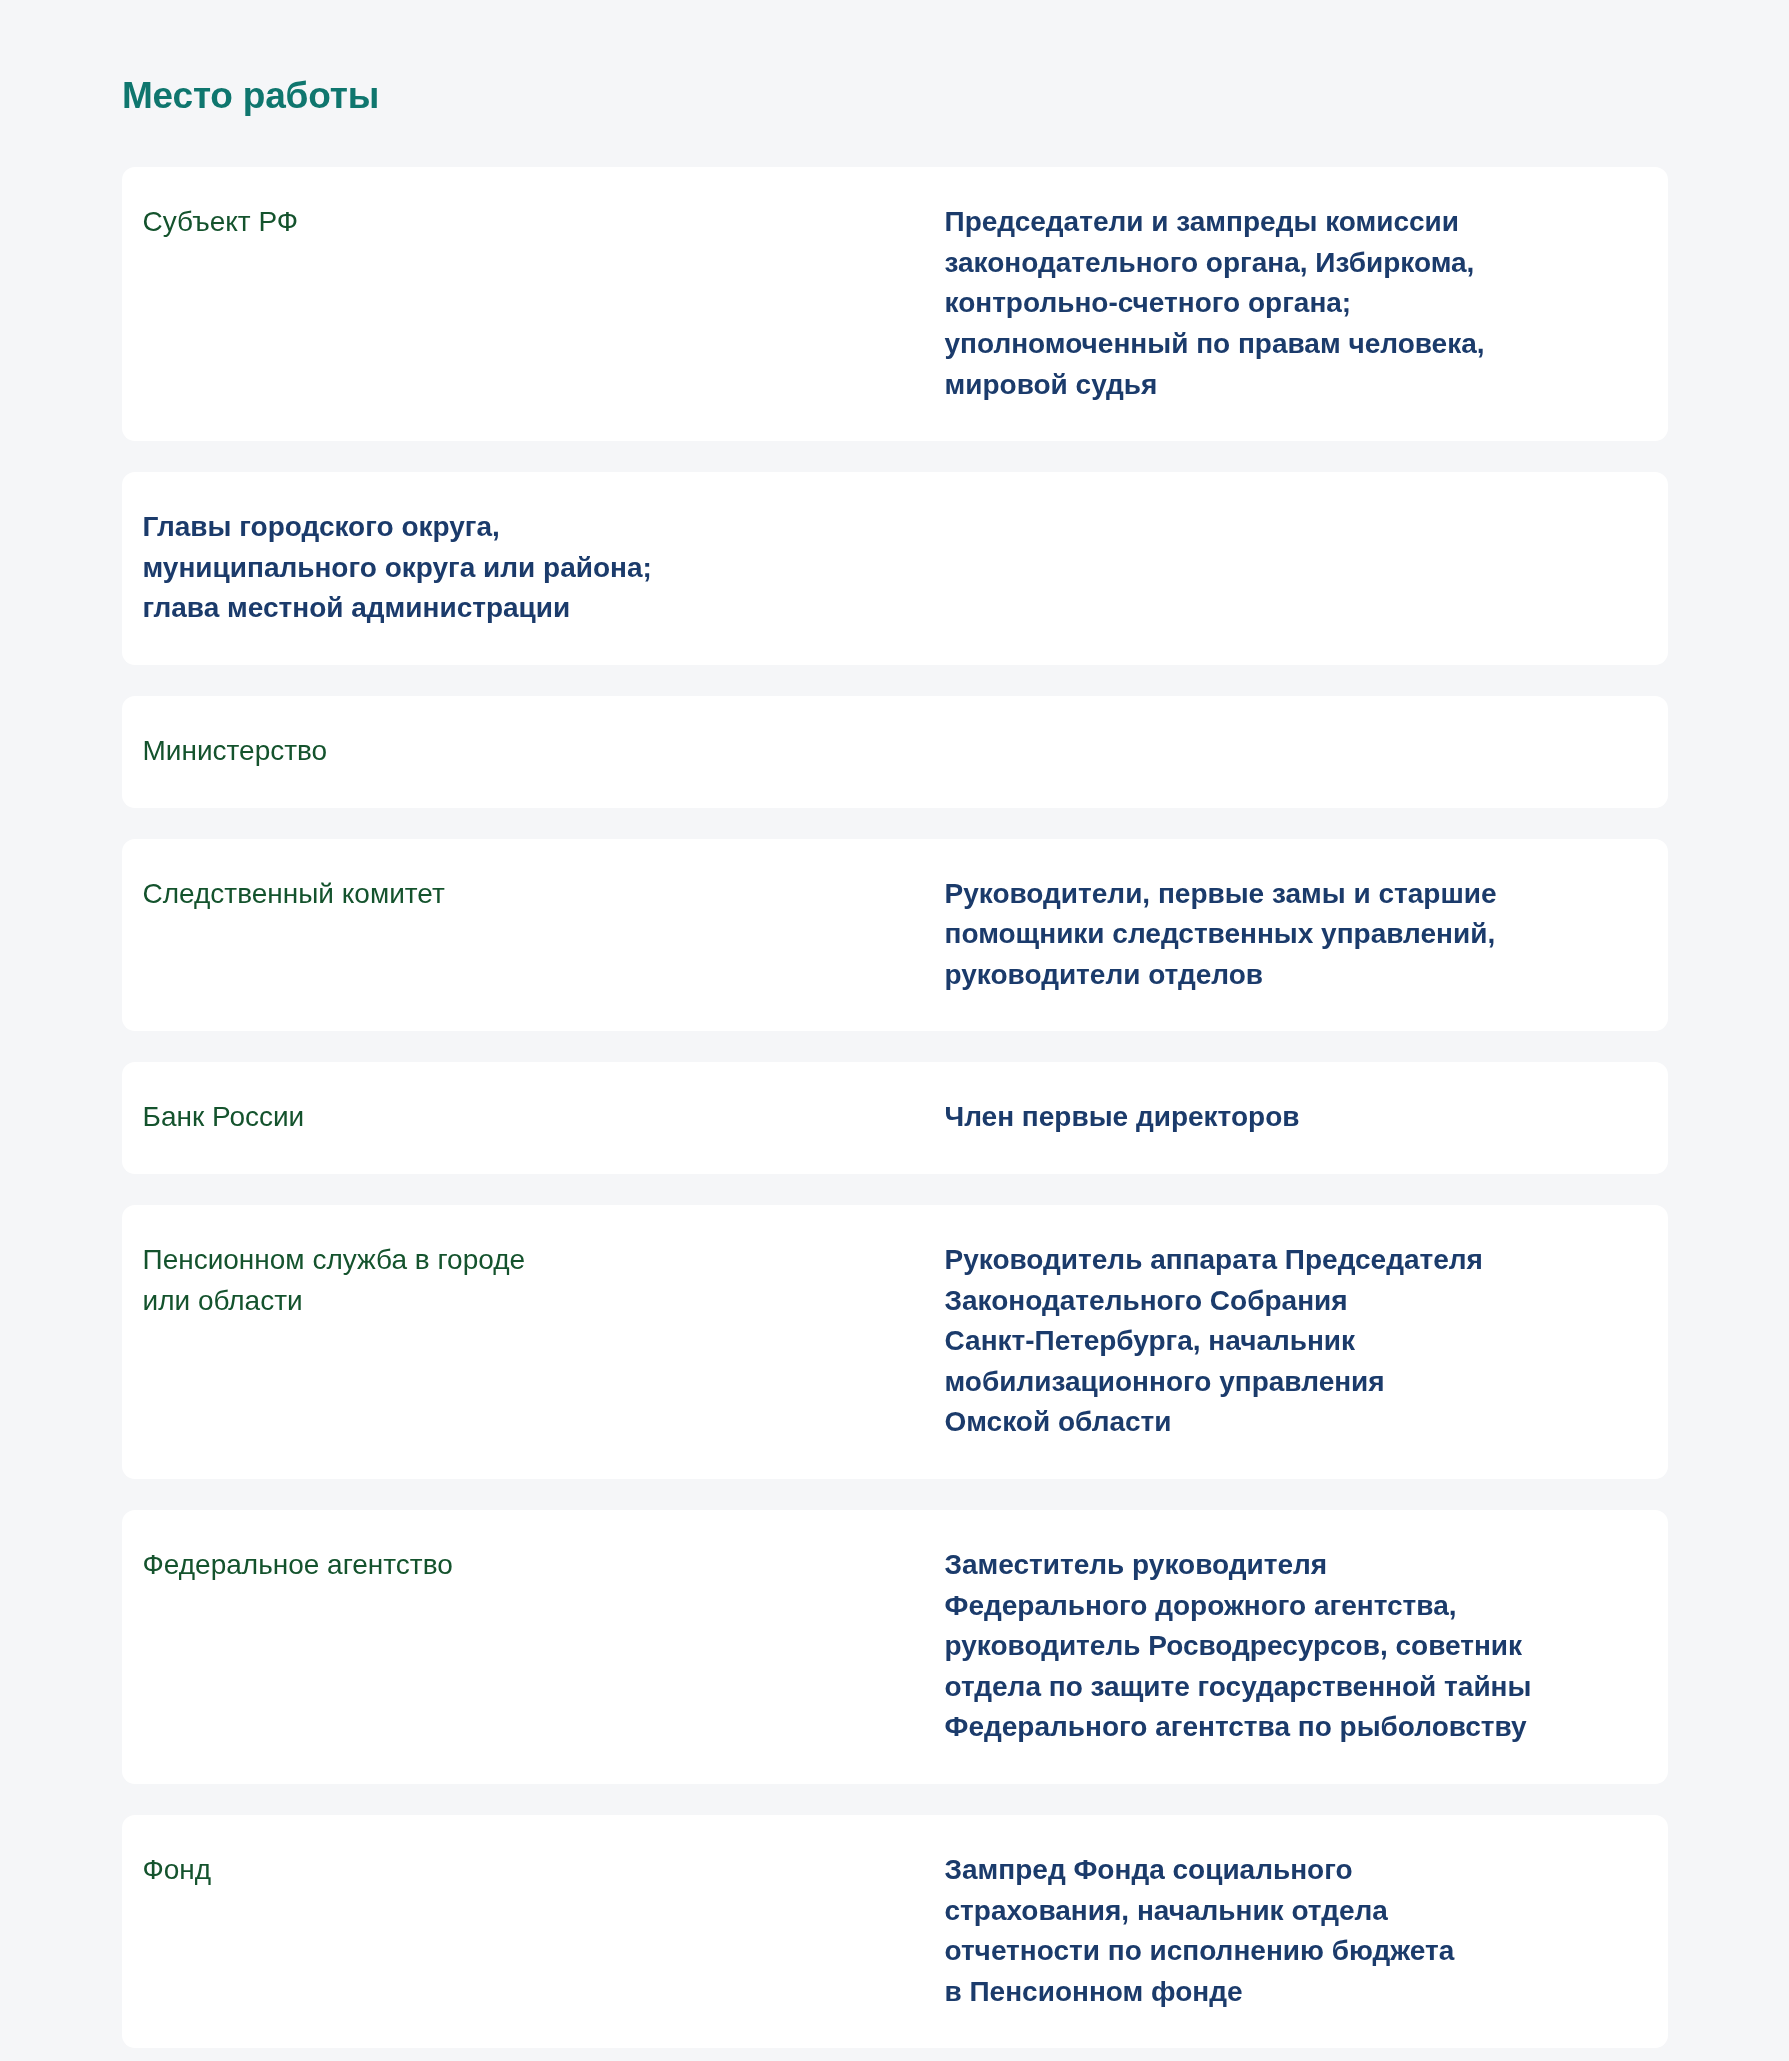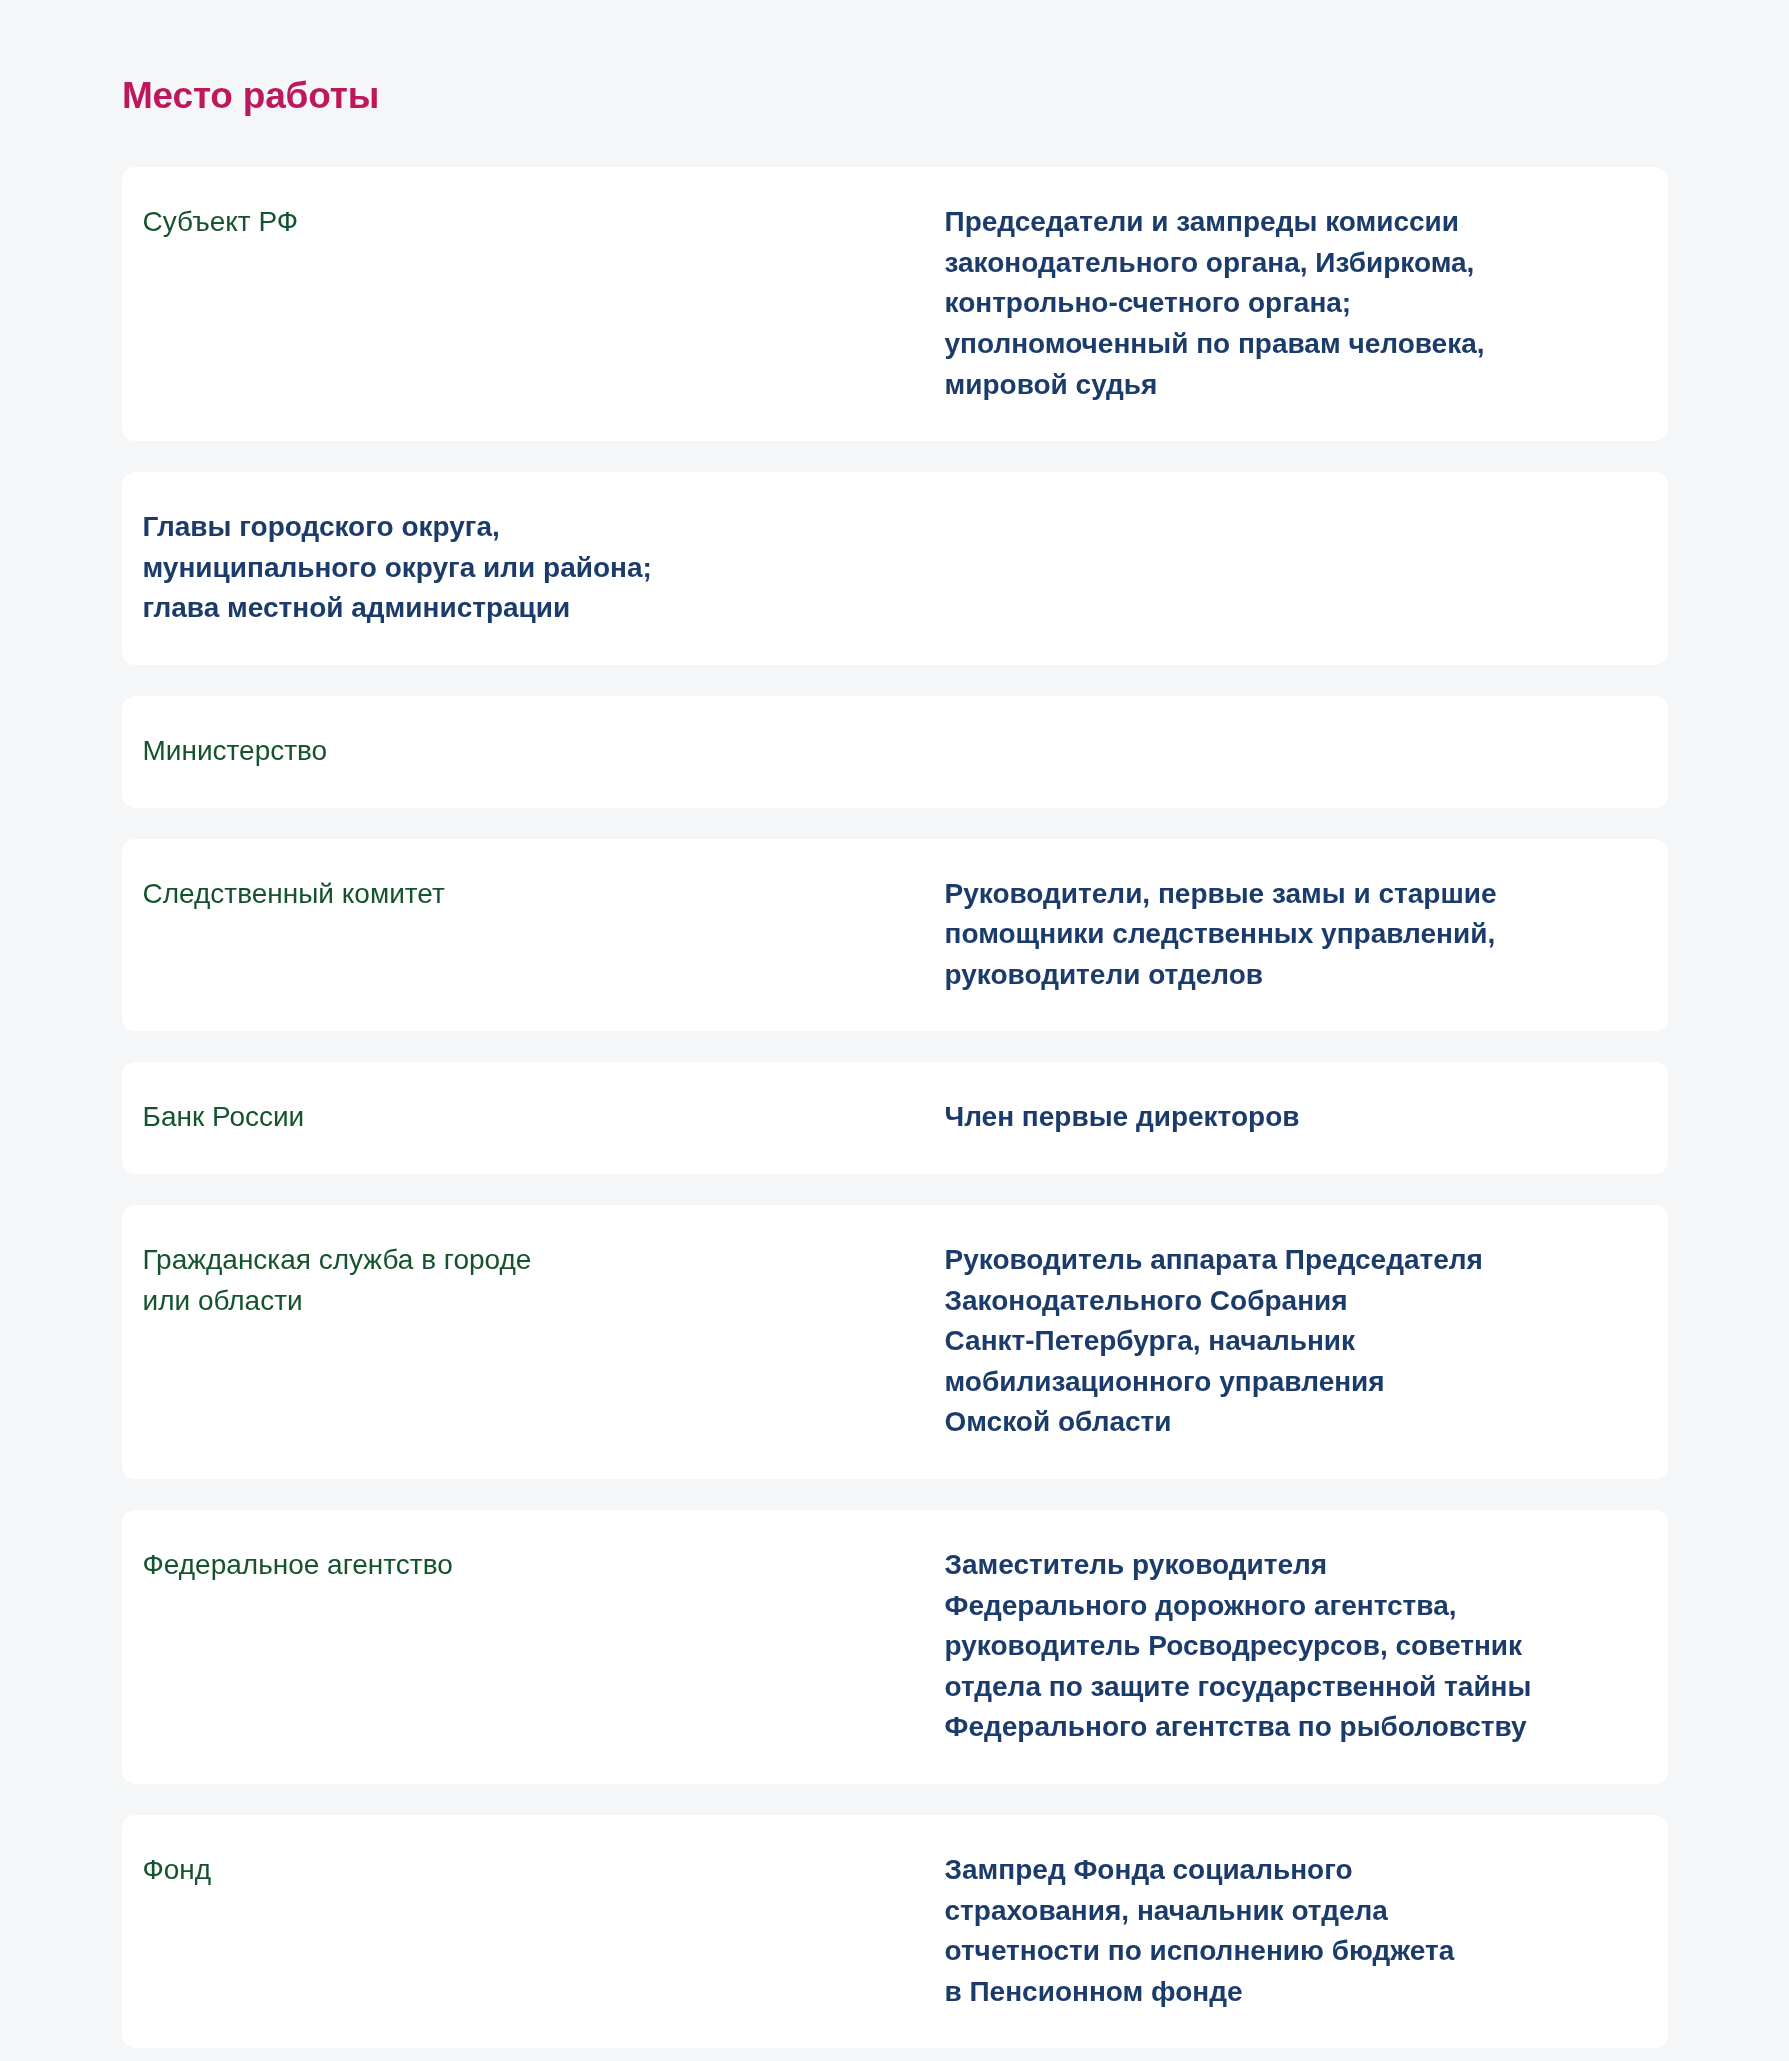--- a/index.html
+++ b/index.html
@@ -26,21 +26,21 @@
     padding: 0 122px;
     padding-top: 73px;
   }
   .table-head .col-left  { width: 822px; flex: none; }
   .table-head .col-right { flex: 1; }
 
   .head-cell {
     font-size: 37px;
     font-weight: bold;
     line-height: 1.25;
-    color: #be185d;
+    color: #0f766e;
     letter-spacing: -0.2px;
   }
 
   
   .rows {
     padding: 0 122px;
     margin-top: 48px;
     display: flex;
     flex-direction: column;
     gap: 31px;
@@ -133,21 +133,21 @@
       <div class="row-card">
         <div class="cell-left">
           <div class="cell-left-text">Банк России</div>
         </div>
         <div class="cell-right">
           <div class="cell-right-text">Член первые директоров</div>
         </div>
       </div>
       <div class="row-card">
         <div class="cell-left">
-          <div class="cell-left-text">Гражданская служба в городе
+          <div class="cell-left-text">Пенсионном служба в городе
 или области</div>
         </div>
         <div class="cell-right">
           <div class="cell-right-text">Руководитель аппарата Председателя
 Законодательного Собрания
 Санкт-Петербурга, начальник
 мобилизационного управления
 Омской области</div>
         </div>
       </div>

